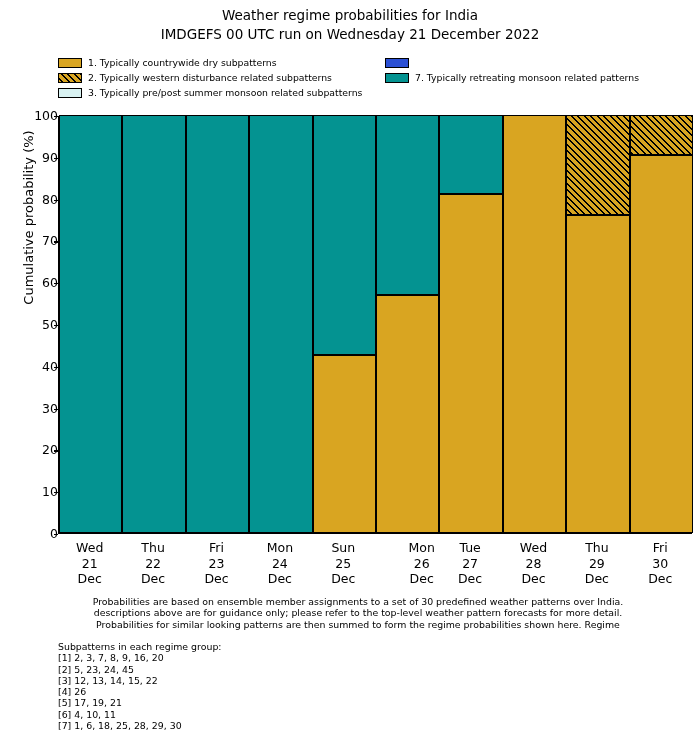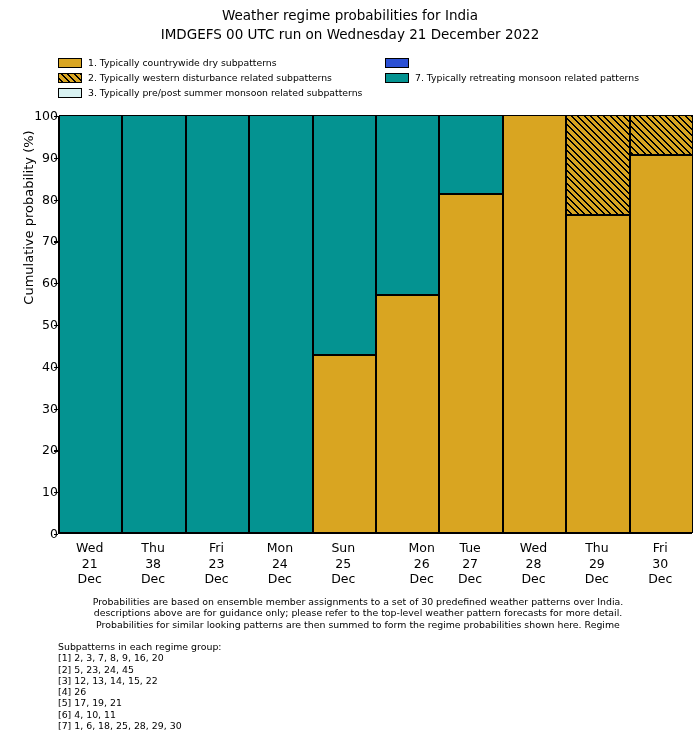--- a/index.html
+++ b/index.html
@@ -276,21 +276,21 @@
       </div>
   </div>
   <div id="xticks">
       <div class="xtick-label" style="left: 58px; width: 63.4px;">
         <div>Wed</div>
         <div>21</div>
         <div>Dec</div>
       </div>
       <div class="xtick-label" style="left: 121.4px; width: 63.4px;">
         <div>Thu</div>
-        <div>38</div>
+        <div>22</div>
         <div>Dec</div>
       </div>
       <div class="xtick-label" style="left: 184.8px; width: 63.4px;">
         <div>Fri</div>
         <div>23</div>
         <div>Dec</div>
       </div>
       <div class="xtick-label" style="left: 248.2px; width: 63.4px;">
         <div>Mon</div>
         <div>24</div>

